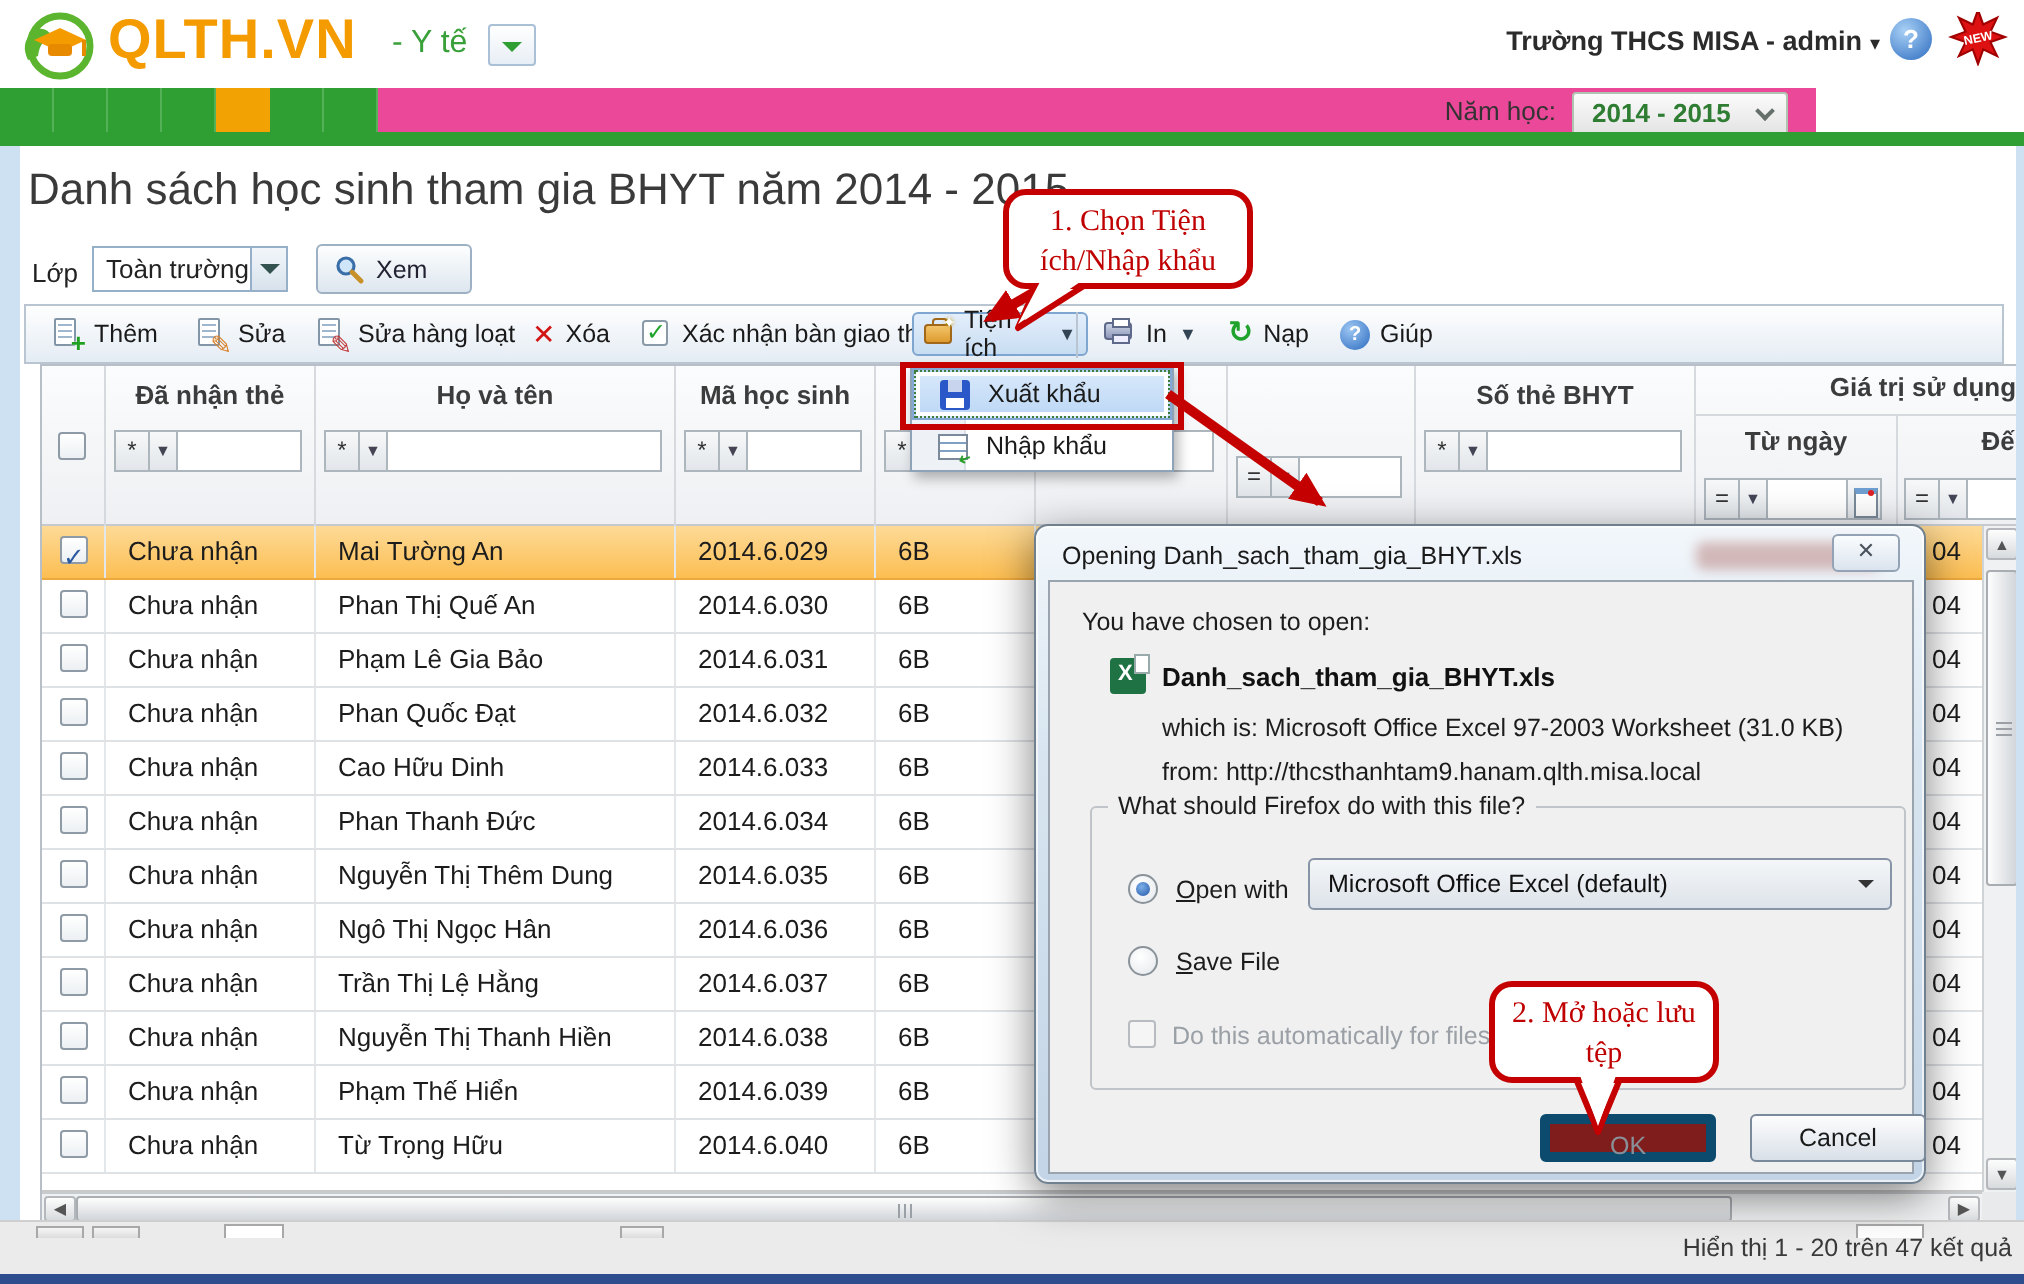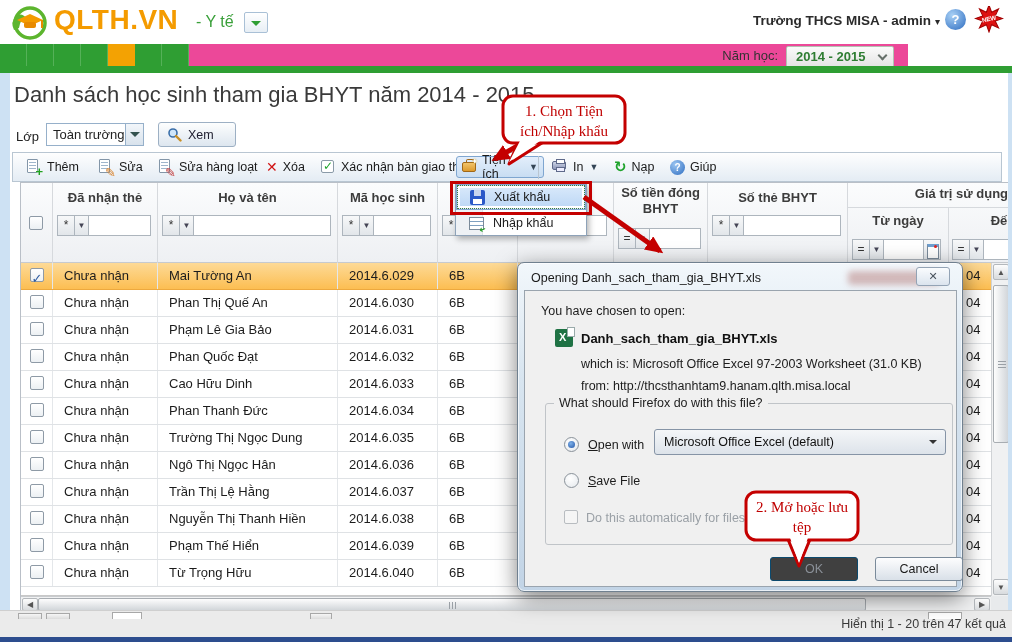--- a/index.html
+++ b/index.html
@@ -135,21 +135,21 @@
   .fieldset { position:absolute; left:20px; top:112px; width:408px; height:142px; border:1px solid #c0c4c8; border-radius:3px; }
   .legend { position:absolute; left:8px; top:-8px; background:#f0f0f0; padding:0 5px; font-size:12.5px; color:#1c1c1c; }
   .radio { position:absolute; width:15px; height:15px; border-radius:50%; border:1px solid #8a929a; background:radial-gradient(circle at 40% 35%,#fff,#e4e8ec); }
   .radio.on::after { content:""; position:absolute; left:3px; top:3px; width:7px; height:7px; border-radius:50%; background:radial-gradient(circle at 40% 35%,#7db0e8,#2456a8); }
   .accel { display:inline-block; }
   .accel::first-letter { text-decoration:underline; }
   .combo { position:absolute; left:108px; top:25px; width:292px; height:26px; background:linear-gradient(#f4f6f8,#dde3ea); border:1px solid #8694a6; border-radius:3px; font-size:12.5px; color:#111; line-height:24px; padding-left:9px; cursor:pointer; }
   .combo .car { position:absolute; right:8px; top:10px; width:0; height:0; border:4px solid transparent; border-top-color:#333; }
   .dchk { position:absolute; left:18px; top:106px; width:14px; height:14px; background:#f5f5f5; border:1px solid #b8bcc0; border-radius:2px; }
   .dbtn { position:absolute; top:266px; width:88px; height:24px; border-radius:3px; font-size:12.5px; text-align:center; line-height:22px; cursor:pointer; }
-  .dbtn.ok { left:245px; background:#404040; border:1px solid #0c4a6e; color:#8a9098; }
+  .dbtn.ok { left:245px; background:#7f1d1d; border:5px solid #0c4a6e; color:#8a9098; }
   .dbtn.cancel { left:350px; background:linear-gradient(#fdfdfe,#d9e0e8); border:1px solid #7a8a9a; color:#1a1a1a; }
 
   
   .annot { position:absolute; left:0; top:0; width:1012px; height:642px; z-index:20; pointer-events:none; }
   .co-text { position:absolute; font-family:"Liberation Serif","DejaVu Serif",serif; font-size:15px; line-height:20px; color:#c00000; text-align:center; z-index:21; pointer-events:none; }
   .co1 { left:505px; top:101px; width:118px; }
   .co2 { left:748px; top:497px; width:108px; }
 </style>
 </head>
 <body>
@@ -306,21 +306,20 @@
         </div>
       </div>
       <div class="hcell" style="left:497px;width:96px">
         <div class="fgrp" style="left:4px;top:32px;width:88px">
           <span class="fop">*</span>
           <span class="fcar">▼</span>
           <input class="fin" style="width: 53px;">
         </div>
       </div>
       <div class="hcell" style="left:593px;width:94px">
-        <div class="hlab" style="top:2px">Số tiền đóng BHYT</div>
         <div class="fgrp" style="left:4px;top:45px;width:86px">
           <span class="fop">=</span>
           <span class="fcar">▼</span>
           <input class="fin" style="width: 51px;">
         </div>
       </div>
       <div class="hcell" style="left:687px;width:140px">
         <div class="hlab">Số thẻ BHYT</div>
         <div class="fgrp" style="left:4px;top:32px;width:132px">
           <span class="fop">*</span>
@@ -399,21 +398,21 @@
           <div class="cell c1">Chưa nhận</div>
           <div class="cell c2">Phan Thanh Đức</div>
           <div class="cell c3">2014.6.034</div>
           <div class="cell c4">6B</div>
           <div class="cell c58"></div>
           <div class="cell c9">04</div>
         </div>
         <div class="row">
           <div class="cell c0"><span class="cb"></span></div>
           <div class="cell c1">Chưa nhận</div>
-          <div class="cell c2">Trường Thị Ngọc Dung</div>
+          <div class="cell c2">Nguyễn Thị Thêm Dung</div>
           <div class="cell c3">2014.6.035</div>
           <div class="cell c4">6B</div>
           <div class="cell c58"></div>
           <div class="cell c9">04</div>
         </div>
         <div class="row">
           <div class="cell c0"><span class="cb"></span></div>
           <div class="cell c1">Chưa nhận</div>
           <div class="cell c2">Ngô Thị Ngọc Hân</div>
           <div class="cell c3">2014.6.036</div>

